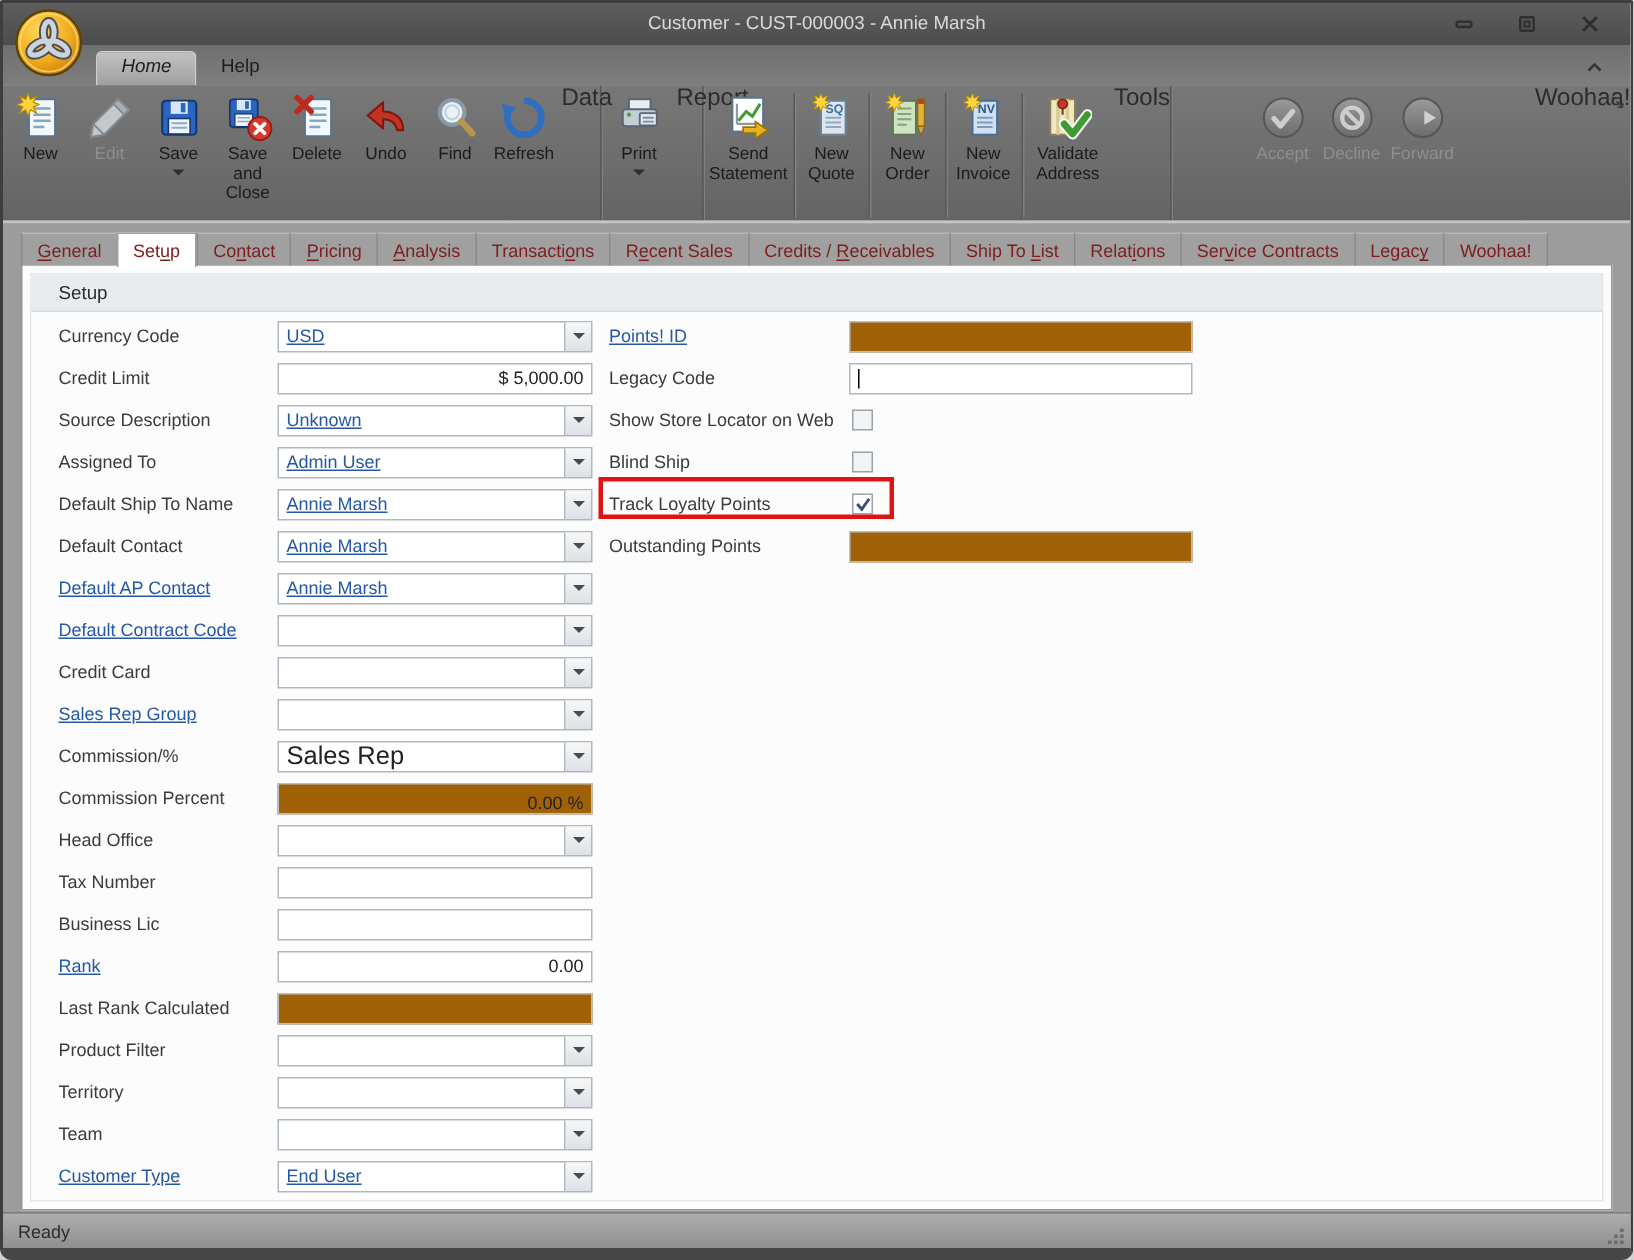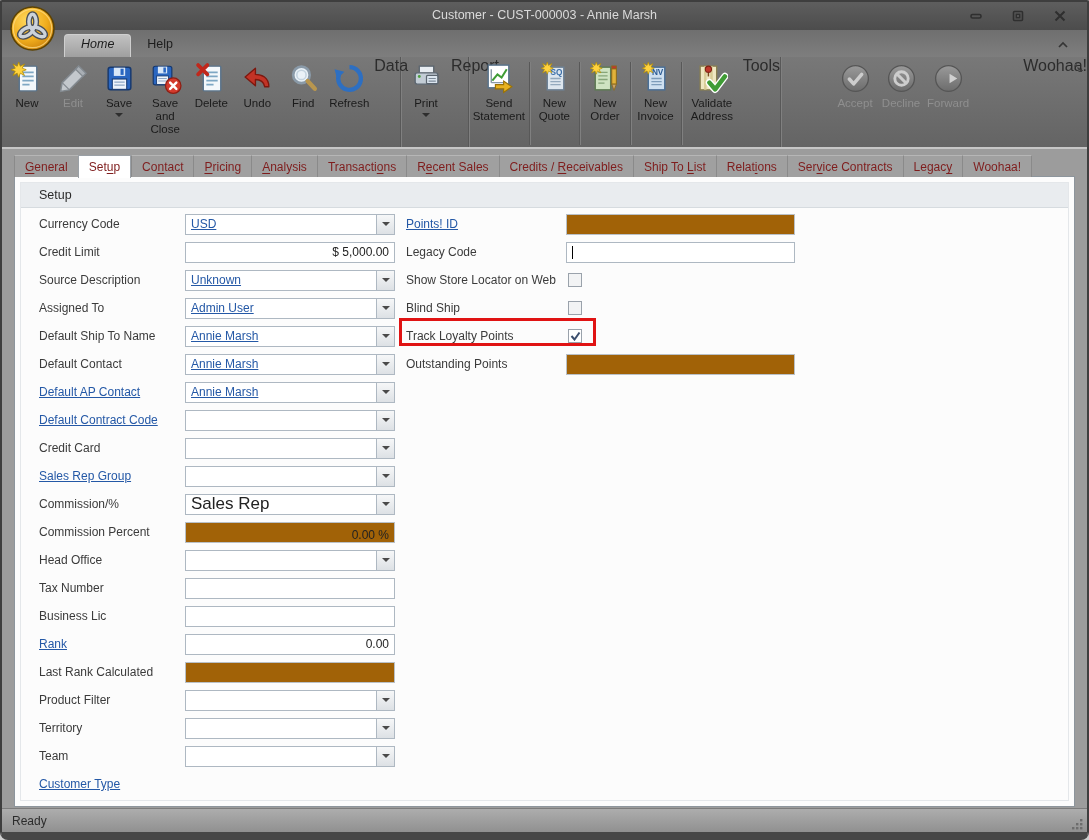--- a/index.html
+++ b/index.html
@@ -608,20 +608,28 @@
                   <div class="combo">
                     <span class="combo-text"></span>
                     <div class="combo-btn">
                       <div class="combo-arrow"></div>
                     </div>
                   </div>
                 </div>
               </div>
               <div class="frow">
                 <a class="flabel link">Customer Type</a>
+                <div class="fctrl">
+                  <div class="combo">
+                    <a class="combo-text link">End User</a>
+                    <div class="combo-btn">
+                      <div class="combo-arrow"></div>
+                    </div>
+                  </div>
+                </div>
               </div>
             </div>
           <div class="col col-right" id="col-right">
               <div class="frow">
                 <a class="flabel link">Points! ID</a>
                 <div class="fctrl">
                   <div class="textbox disabled">
                     <span class="tval"></span>
                   </div>
                 </div>

